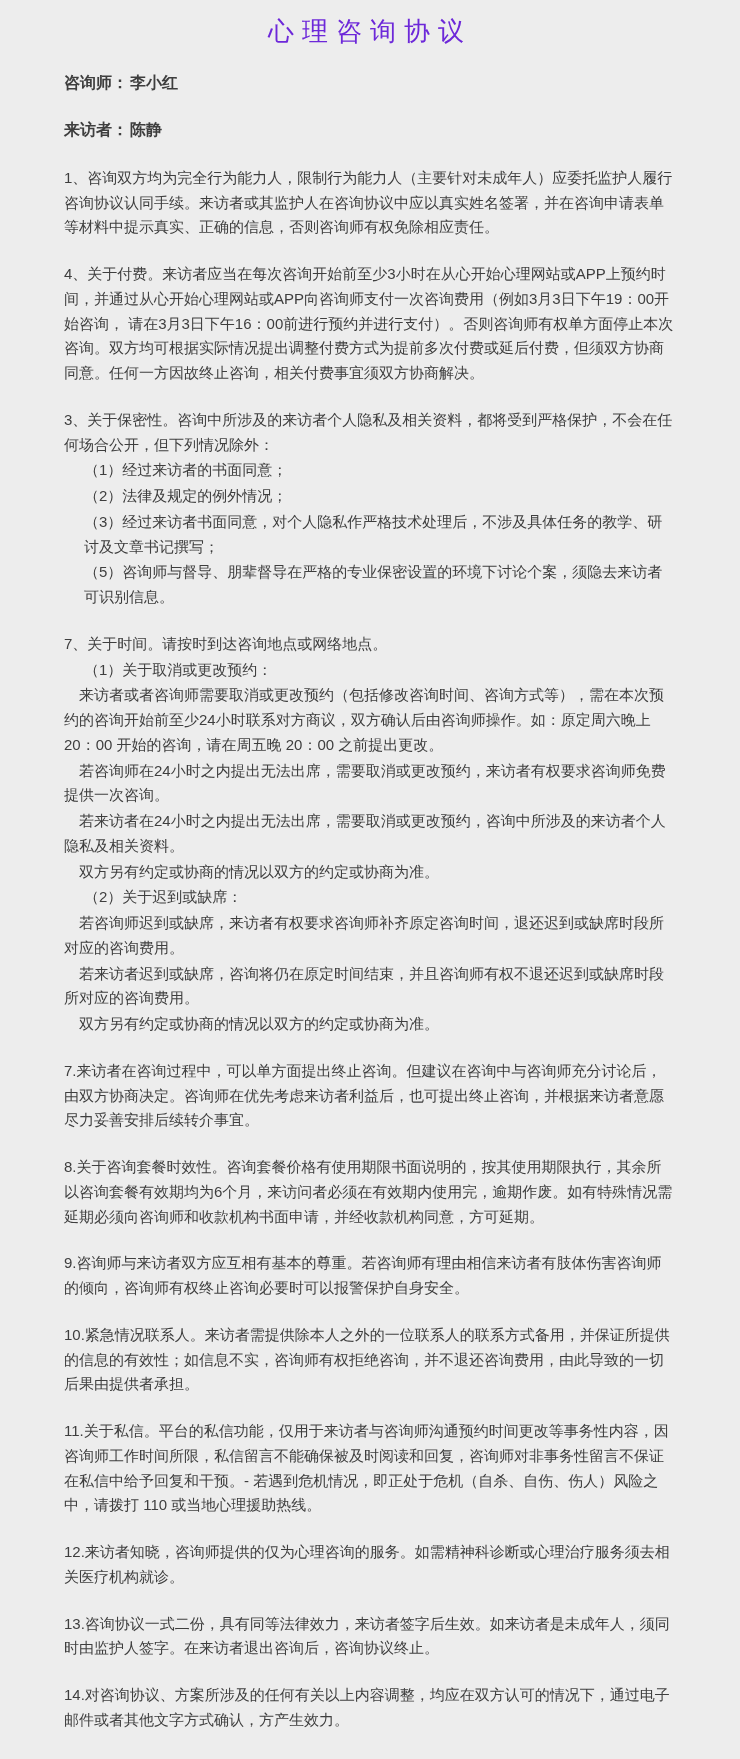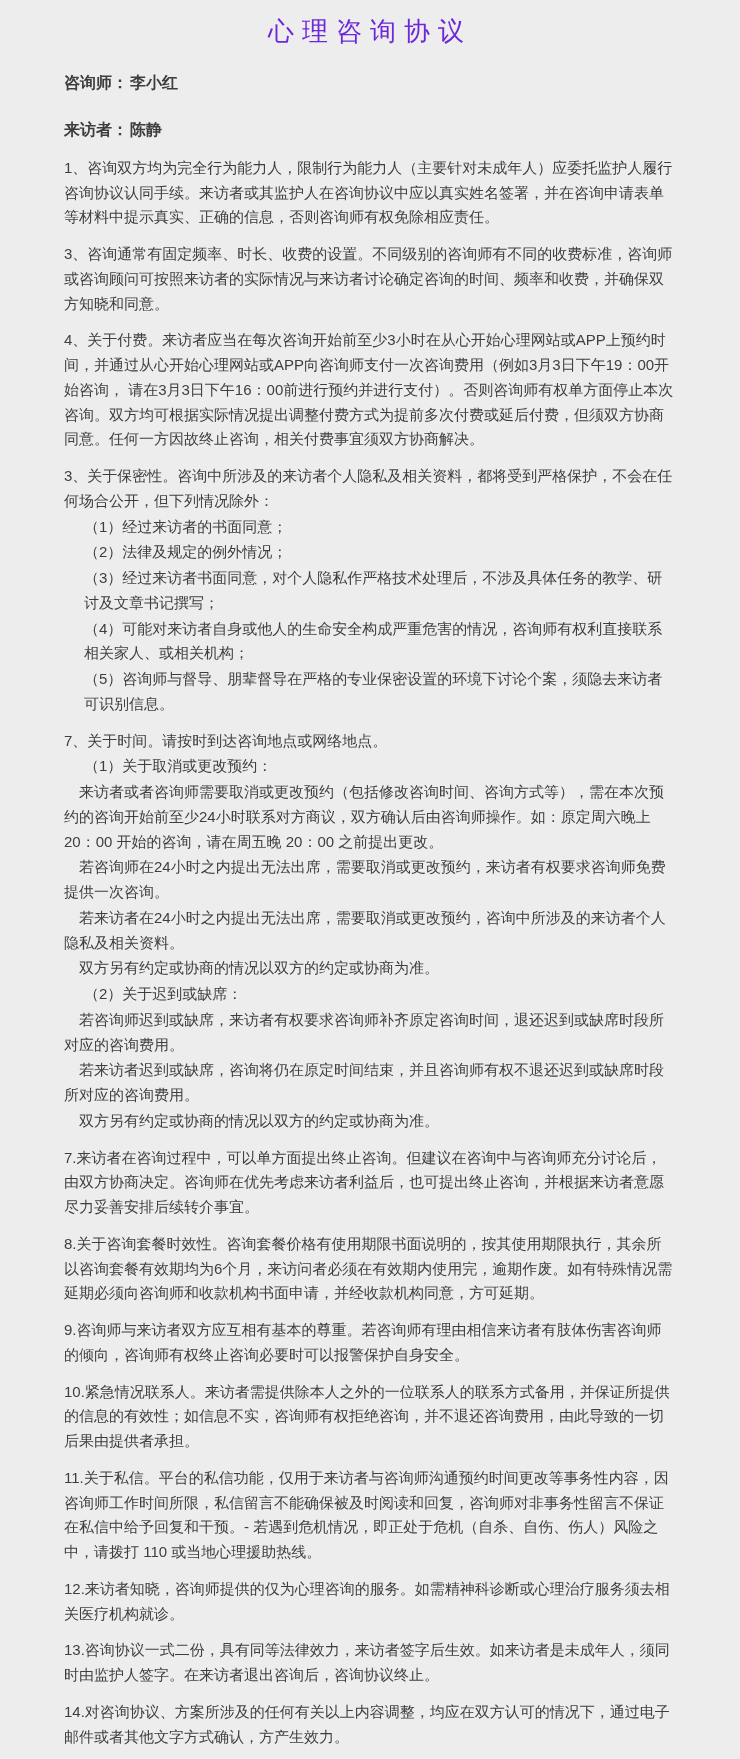--- a/index.html
+++ b/index.html
@@ -10,21 +10,21 @@
     padding:8px 64px 24px 64px;overflow:hidden;
   }
   .title{
     font-size:26px;font-weight:400;letter-spacing:8px;
     text-align:center;color:#6d28d9;margin:6px 0 0 0;line-height:1.35;
   }
   .party{margin:21px 0 0 0;font-size:16px;font-weight:700;line-height:1.65;}
   .party .label{margin-right:2px;}
   .body{margin-top:4px;font-size:15px;line-height:1.65;}
   .body p{margin:0;}
-  p.item{margin:12px 0;}
+  p.item{margin:22px 0;}
   p.tight{margin-bottom:1px;}
   p.sub{margin:1px 0;padding-left:20px;}
   p.cont{margin:1px 0;text-indent:15px;}
   .seg-bold{font-weight:700;}
 </style>
 </head>
 <body>
 
 <div class="sheet">
 
@@ -33,27 +33,25 @@
   <div class="party">
     <span class="label">咨询师：</span><span>李小红</span>
   </div>
 
   <div class="party" style="">
     <span class="label">来访者：</span><span>陈静</span>
   </div>
 
   <div class="body" id="agreement-body">
       <p class="item"><span>1、咨询双方均为完全行为能力人，限制行为能力人（主要针对未成年人）应委托监护人履行咨询协议认同手续。来访者或其监护人在咨询协议中应以真实姓名签署，并在咨询申请表单等材料中提示真实、正确的信息，否则咨询师有权免除相应责任。</span></p>
-      <p class="item"><span>3、咨询通常有固定频率、时长、收费的设置。不同级别的咨询师有不同的收费标准，咨询师或咨询顾问可按照来访者的实际情况与来访者讨论确定咨询的时间、频率和收费，并确保双方知晓和同意。</span></p>
       <p class="item"><span>4、关于付费。来访者应当在每次咨询开始前至少3小时在从心开始心理网站或APP上预约时间，并通过从心开始心理网站或APP向咨询师支付一次咨询费用（例如3月3日下午19：00开始咨询， 请在3月3日下午16：00前进行预约并进行支付）。否则咨询师有权单方面停止本次咨询。双方均可根据实际情况提出调整付费方式为提前多次付费或延后付费，但须双方协商同意。任何一方因故终止咨询，相关付费事宜须双方协商解决。</span></p>
       <p class="item tight"><span>3、关于保密性。咨询中所涉及的来访者个人隐私及相关资料，都将受到严格保护，不会在任何场合公开，但下列情况除外：</span></p>
       <p class="sub"><span>（1）经过来访者的书面同意；</span></p>
       <p class="sub"><span>（2）法律及规定的例外情况；</span></p>
       <p class="sub"><span>（3）经过来访者书面同意，对个人隐私作严格技术处理后，不涉及具体任务的教学、研讨及文章书记撰写；</span></p>
-      <p class="sub"><span>（4）可能对来访者自身或他人的生命安全构成严重危害的情况，咨询师有权利直接联系相关家人、或相关机构；</span></p>
       <p class="sub"><span>（5）咨询师与督导、朋辈督导在严格的专业保密设置的环境下讨论个案，须隐去来访者可识别信息。</span></p>
       <p class="item tight"><span>7、关于时间。请按时到达咨询地点或网络地点。</span></p>
       <p class="sub"><span>（1）关于取消或更改预约：</span></p>
       <p class="cont"><span>来访者或者咨询师需要取消或更改预约（包括修改咨询时间、咨询方式等），需在本次预约的咨询开始前至少24小时联系对方商议，双方确认后由咨询师操作。如：原定周六晚上 20：00 开始的咨询，请在周五晚 20：00 之前提出更改。</span></p>
       <p class="cont"><span>若咨询师在24小时之内提出无法出席，需要取消或更改预约，来访者有权要求咨询师免费提供一次咨询。</span></p>
       <p class="cont"><span>若来访者在24小时之内提出无法出席，需要取消或更改预约，咨询中所涉及的来访者个人隐私及相关资料。</span></p>
       <p class="cont"><span>双方另有约定或协商的情况以双方的约定或协商为准。</span></p>
       <p class="sub"><span>（2）关于迟到或缺席：</span></p>
       <p class="cont"><span>若咨询师迟到或缺席，来访者有权要求咨询师补齐原定咨询时间，退还迟到或缺席时段所对应的咨询费用。</span></p>
       <p class="cont"><span>若来访者迟到或缺席，咨询将仍在原定时间结束，并且咨询师有权不退还迟到或缺席时段所对应的咨询费用。</span></p>

